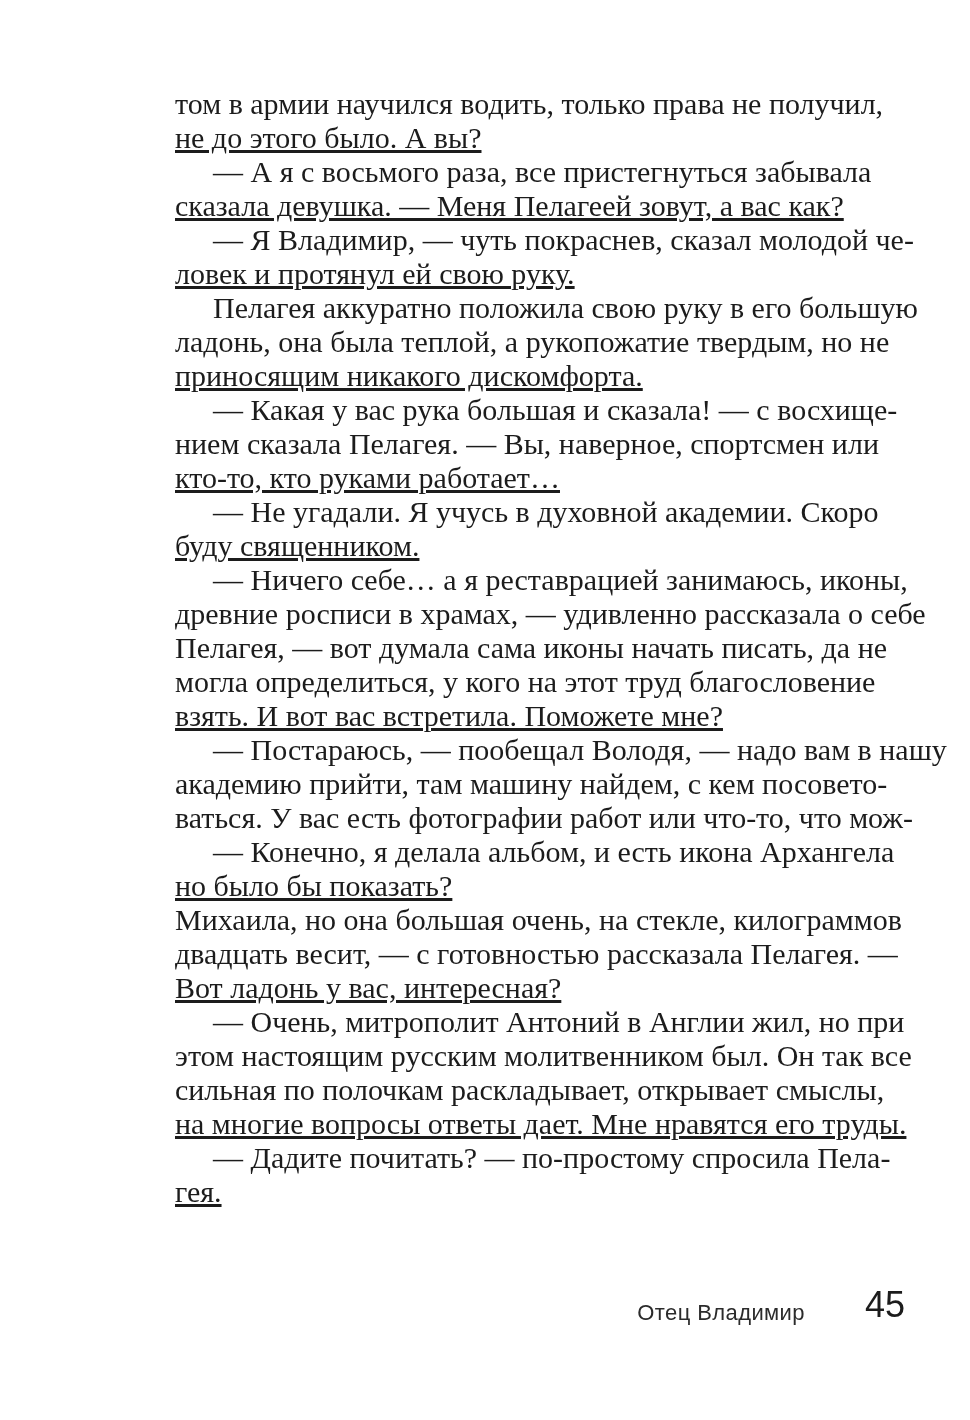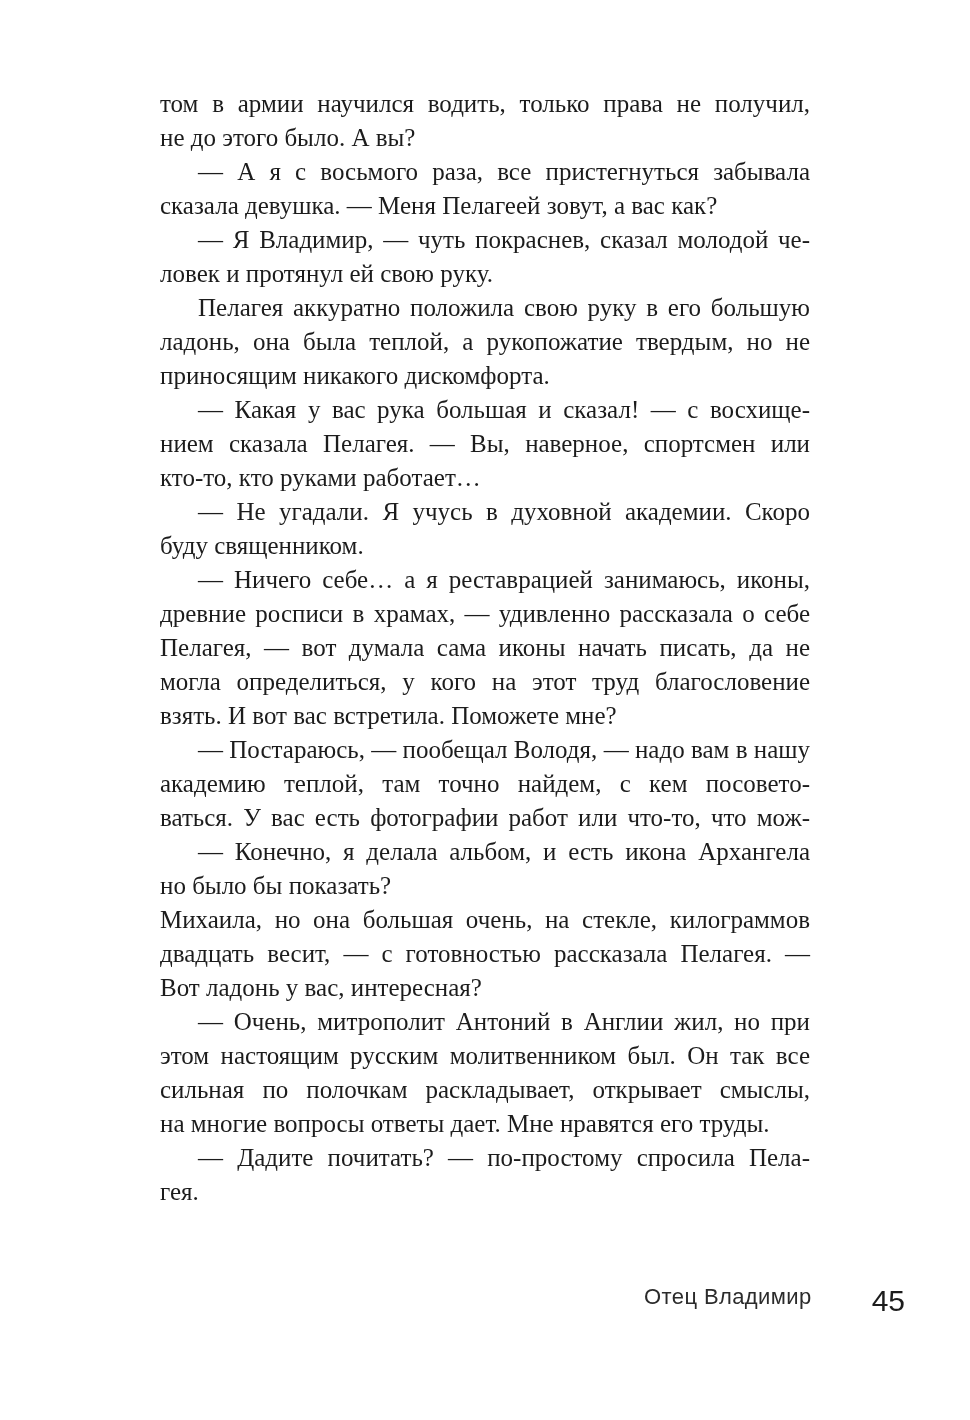--- a/index.html
+++ b/index.html
@@ -11,84 +11,85 @@
     position: relative;
     width: 970px;
     height: 1420px;
     background: #ffffff;
     overflow: hidden;
     font-family: "Liberation Serif", "DejaVu Serif", serif;
     color: #1c1c1c;
   }
   .text-block {
     position: absolute;
-    left: 160px;
+    left: 175px;
     top: 87px;
     width: 650px;
-    font-size: 25px;
+    font-size: 30px;
     line-height: 34px;
   }
   .line {
     text-align: justify;
     text-align-last: justify;
     white-space: nowrap;
   }
   .line.last {
     text-align-last: left;
+    text-decoration: underline;
   }
   .line.indent {
     text-indent: 38px;
   }
   .footer {
     position: absolute;
     top: 1284px;
     right: 65px;
     display: flex;
-    align-items: flex-start;
+    align-items: flex-end;
     font-family: "Liberation Sans", "DejaVu Sans", sans-serif;
   }
   .running-title {
     font-size: 22px;
     font-weight: 400;
     letter-spacing: 0.4px;
     color: #2b2b2b;
     margin-right: 60px;
   }
   .page-number {
-    font-size: 30px;
+    font-size: 36px;
     font-weight: 400;
     color: #1c1c1c;
   }
 </style>
 </head>
 <body>
 
 <div class="page">
   <div class="text-block">
       <div class="line">том в армии научился водить, только права не получил,</div>
       <div class="line last">не до этого было. А вы?</div>
       <div class="line indent">— А я с восьмого раза, все пристегнуться забывала</div>
       <div class="line last">сказала девушка. — Меня Пелагеей зовут, а вас как?</div>
       <div class="line indent">— Я Владимир, — чуть покраснев, сказал молодой че-</div>
       <div class="line last">ловек и протянул ей свою руку.</div>
       <div class="line indent">Пелагея аккуратно положила свою руку в его большую</div>
       <div class="line">ладонь, она была теплой, а рукопожатие твердым, но не</div>
       <div class="line last">приносящим никакого дискомфорта.</div>
-      <div class="line indent">— Какая у вас рука большая и сказал! — с восхище-</div>
+      <div class="line indent">— Какая у вас рука большая и сказала! — с восхище-</div>
       <div class="line">нием сказала Пелагея. — Вы, наверное, спортсмен или</div>
       <div class="line last">кто-то, кто руками работает…</div>
       <div class="line indent">— Не угадали. Я учусь в духовной академии. Скоро</div>
       <div class="line last">буду священником.</div>
       <div class="line indent">— Ничего себе… а я реставрацией занимаюсь, иконы,</div>
       <div class="line">древние росписи в храмах, — удивленно рассказала о себе</div>
       <div class="line">Пелагея, — вот думала сама иконы начать писать, да не</div>
       <div class="line">могла определиться, у кого на этот труд благословение</div>
       <div class="line last">взять. И вот вас встретила. Поможете мне?</div>
       <div class="line indent">— Постараюсь, — пообещал Володя, — надо вам в нашу</div>
-      <div class="line">академию теплой, там точно найдем, с кем посовето-</div>
+      <div class="line">академию прийти, там машину найдем, с кем посовето-</div>
       <div class="line">ваться. У вас есть фотографии работ или что-то, что мож-</div>
       <div class="line indent">— Конечно, я делала альбом, и есть икона Архангела</div>
       <div class="line last">но было бы показать?</div>
       <div class="line">Михаила, но она большая очень, на стекле, килограммов</div>
       <div class="line">двадцать весит, — с готовностью рассказала Пелагея. —</div>
       <div class="line last">Вот ладонь у вас, интересная?</div>
       <div class="line indent">— Очень, митрополит Антоний в Англии жил, но при</div>
       <div class="line">этом настоящим русским молитвенником был. Он так все</div>
       <div class="line">сильная по полочкам раскладывает, открывает смыслы,</div>
       <div class="line last">на многие вопросы ответы дает. Мне нравятся его труды.</div>

